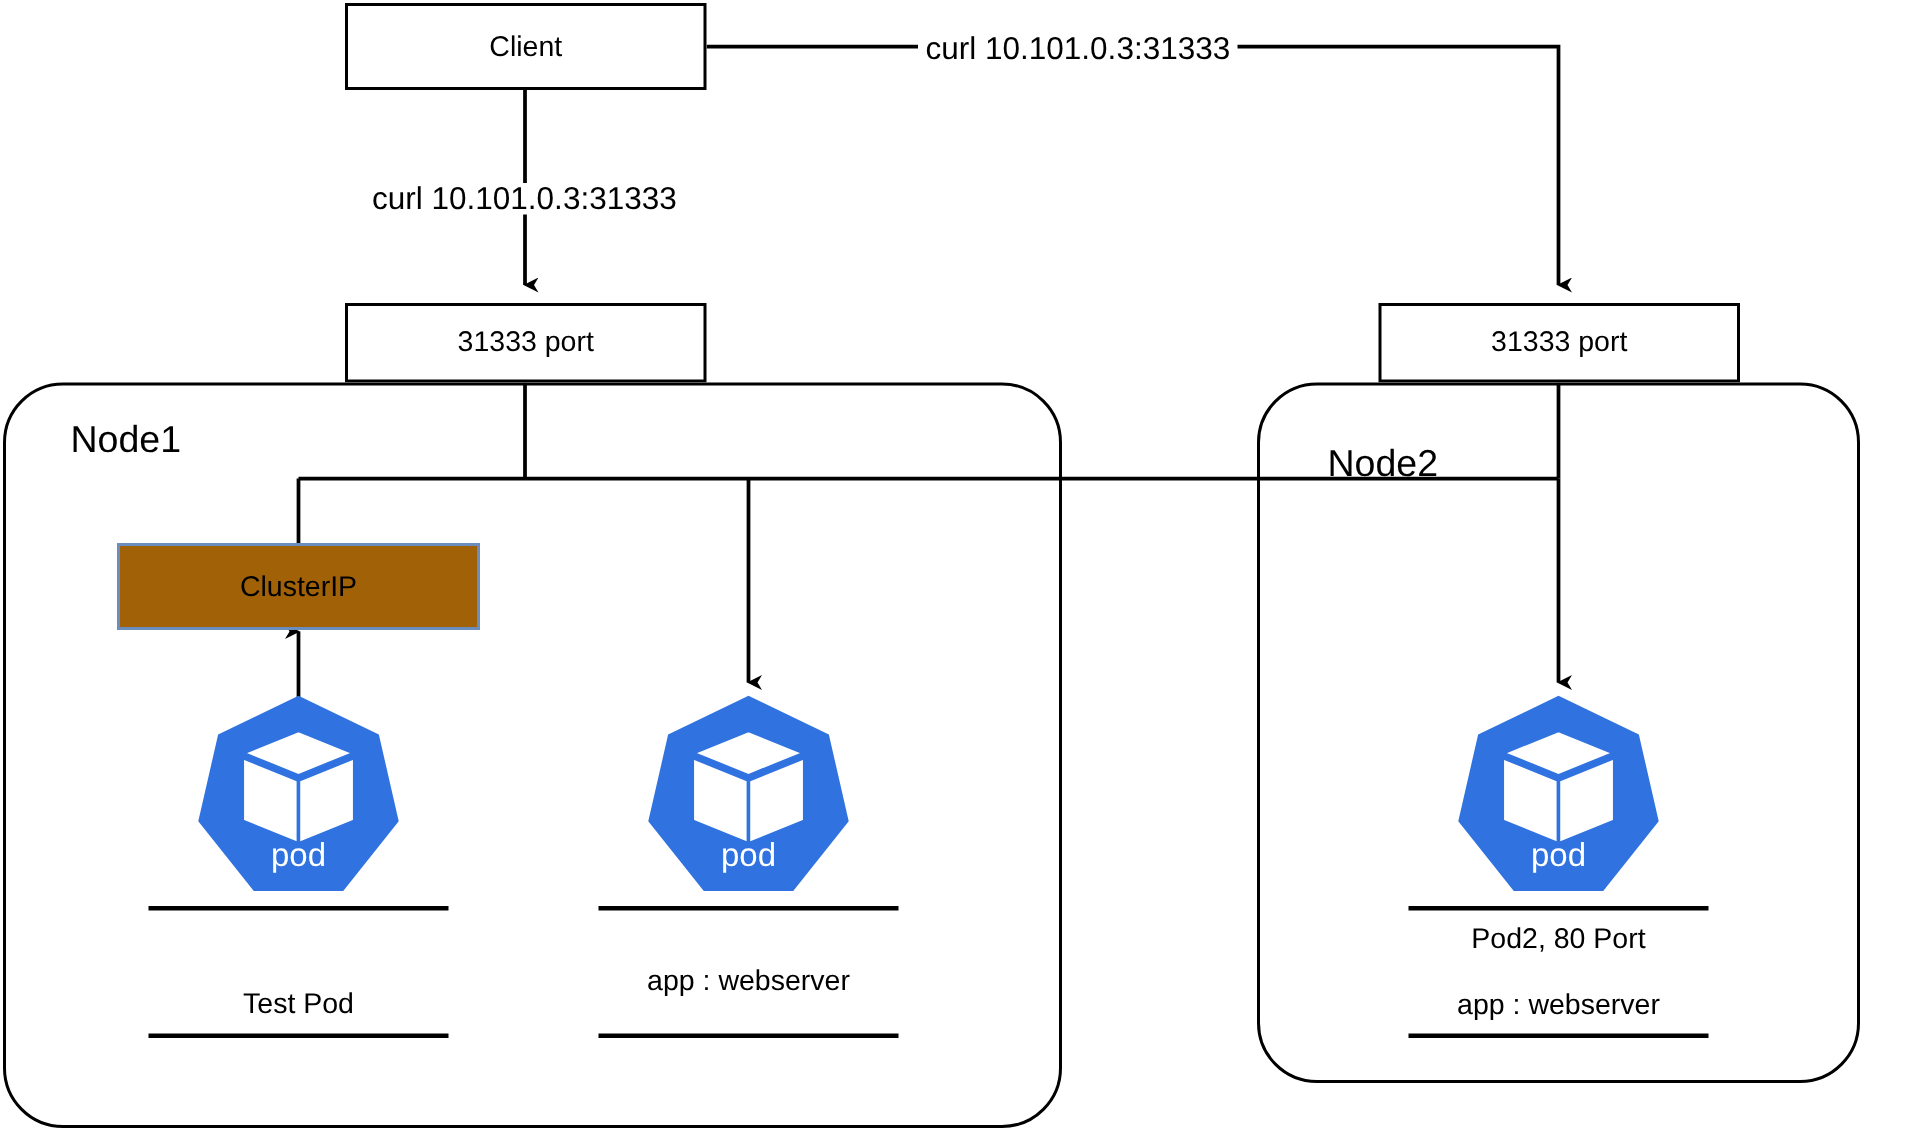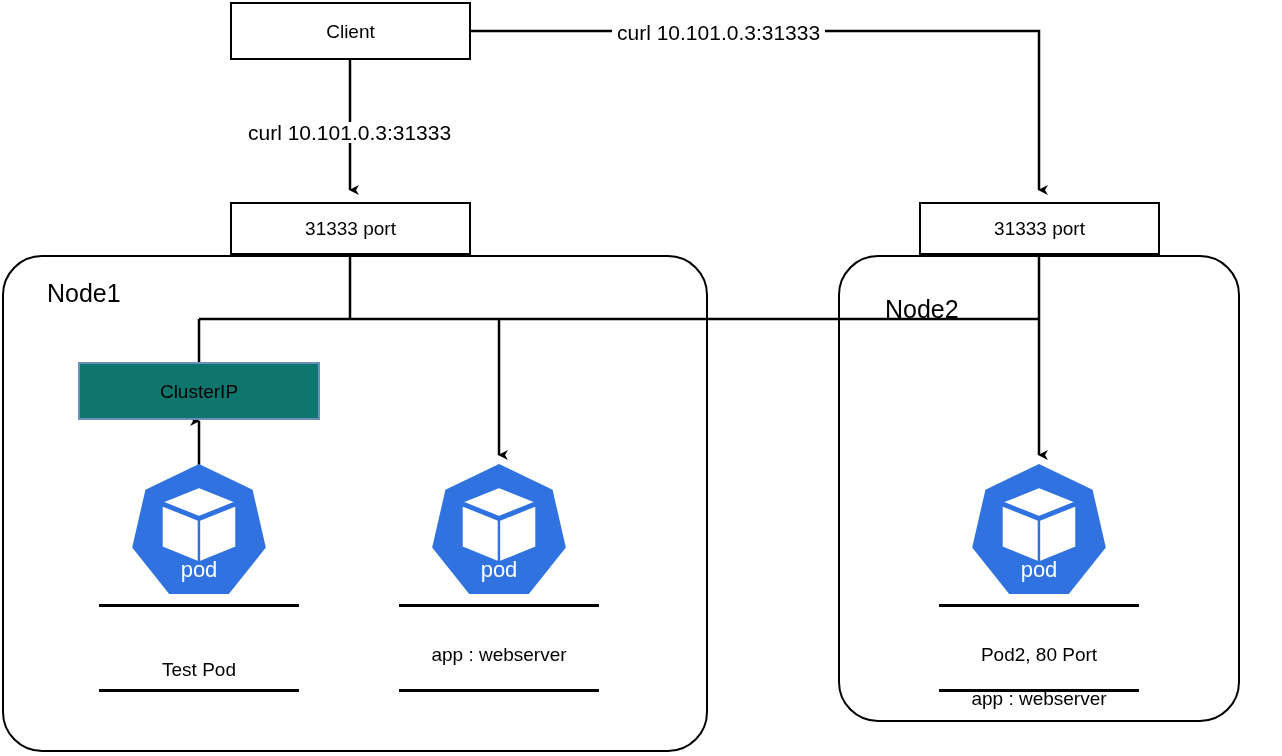--- a/index.html
+++ b/index.html
@@ -49,21 +49,21 @@
   .node-label {
     position: absolute;
     font-size: 25px;
     line-height: 1;
     z-index: 4;
     white-space: nowrap;
   }
   .clusterip {
     position: absolute;
     box-sizing: border-box;
-    background: #0f766e;
+    background: #a16207;
     border: 2px solid #6c8ebf;
     display: flex;
     align-items: center;
     justify-content: center;
     font-size: 19px;
     line-height: 1;
     z-index: 3;
   }
   
   .pod {
@@ -204,19 +204,19 @@
       <polygon points="50,2 87.2,19.9 96.4,60.1 70.7,92.4 29.3,92.4 3.6,60.1 12.8,19.9" fill="#2f72e0"></polygon>
       <g fill="#ffffff" stroke="#2f72e0" stroke-width="1.6" stroke-linejoin="round">
         <polygon points="50,18 76,28.5 50,39 24,28.5"></polygon>
         <polygon points="24,30.5 50,41 50,70.5 24,60"></polygon>
         <polygon points="76,30.5 50,41 50,70.5 76,60"></polygon>
       </g>
     </svg>
     <div class="pod-word" style="top:98px;">pod</div>
   </div>
   <div class="rule" style="left:939px; top:604px; width:200px;"></div>
-  <div class="caption" style="left:939px; top:622px; width:200px;">
+  <div class="caption" style="left:939px; top:594px; width:200px;">
     <div>Pod2, 80 Port</div>
     <div>app : webserver</div>
   </div>
   <div class="rule" style="left:939px; top:689px; width:200px;"></div>
 
 </div>
 
 </body></html>

